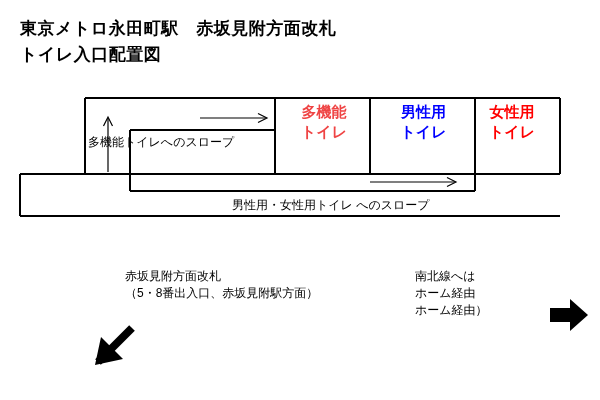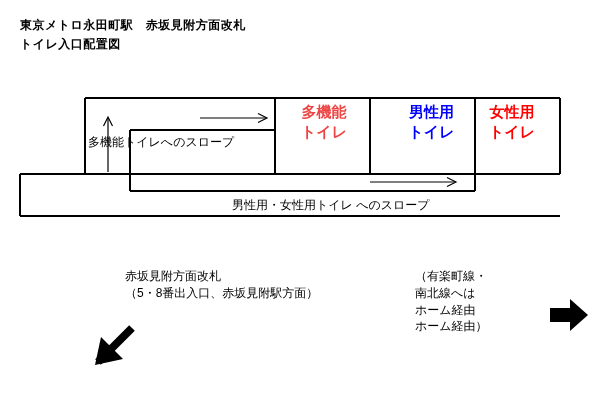--- a/index.html
+++ b/index.html
@@ -20,21 +20,21 @@
     width: 600px;
     height: 400px;
   }
   .title-block {
     position: absolute;
     left: 20px;
     top: 16px;
     line-height: 1.55;
   }
   .title-line {
-    font-size: 12px;
+    font-size: 17px;
     font-weight: bold;
     letter-spacing: 0.5px;
     white-space: nowrap;
   }
 
   
   .map {
     position: absolute;
     left: 0;
     top: 86px;
@@ -46,21 +46,21 @@
   }
 
   .room-label {
     position: absolute;
     text-align: center;
     line-height: 1.3;
     font-size: 15px;
     font-weight: bold;
     white-space: nowrap;
   }
-  .room-label.blue { color: #0000ff; margin-left: 8px; }
+  .room-label.blue { color: #0000ff; }
   .room-label.red  { color: #ff0000; }
   .room-label.black { color: #ef4444; }
 
   .slope-label {
     position: absolute;
     font-size: 12px;
     white-space: nowrap;
     line-height: 1.35;
     margin-top: 24px;
   }
@@ -172,21 +172,20 @@
   </div>
   <div class="arrow-wrap arrow-left-bottom">
     <svg width="46" height="46" viewBox="0 0 46 46" xmlns="http://www.w3.org/2000/svg">
       <path d="M 40 6 L 19 27 L 27 35 L 6 40 L 11 19 L 19 27 Z" fill="#000000"></path>
       <path d="M 6 40 L 28 18 L 40 6" stroke="#000000" stroke-width="8" fill="none" stroke-linecap="butt"></path>
       <path d="M 3 43 L 9 15 L 31 37 Z" fill="#000000"></path>
     </svg>
   </div>
 
   <div class="bottom-note note-right">
-    <span class="nl">（有楽町線・</span>
     <span class="nl">南北線へは</span>
     <span class="nl">ホーム経由</span>
     <span class="nl">ホーム経由）</span>
   </div>
   <div class="arrow-wrap arrow-right-bottom">
     <svg width="42" height="40" viewBox="0 0 42 40" xmlns="http://www.w3.org/2000/svg">
       <path d="M 2 13 L 22 13 L 22 4 L 40 20 L 22 36 L 22 27 L 2 27 Z" fill="#000000"></path>
     </svg>
   </div>
 

